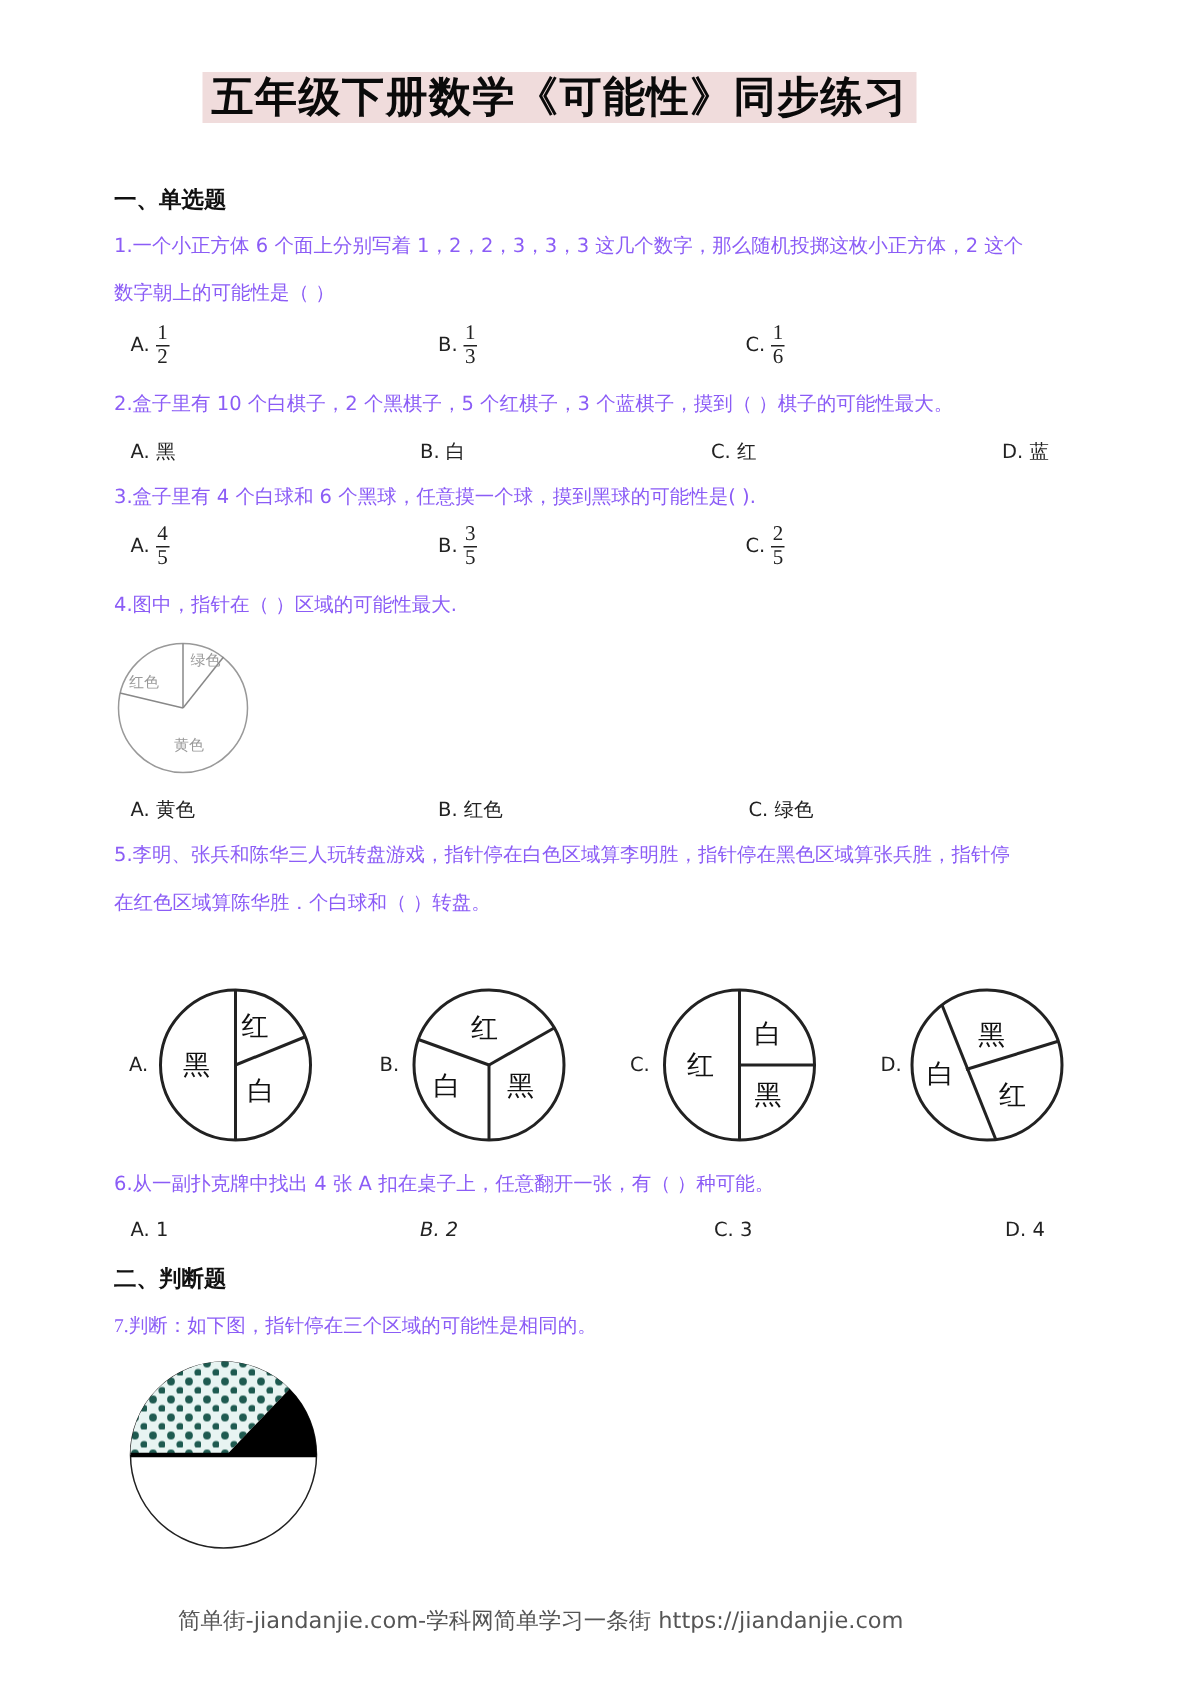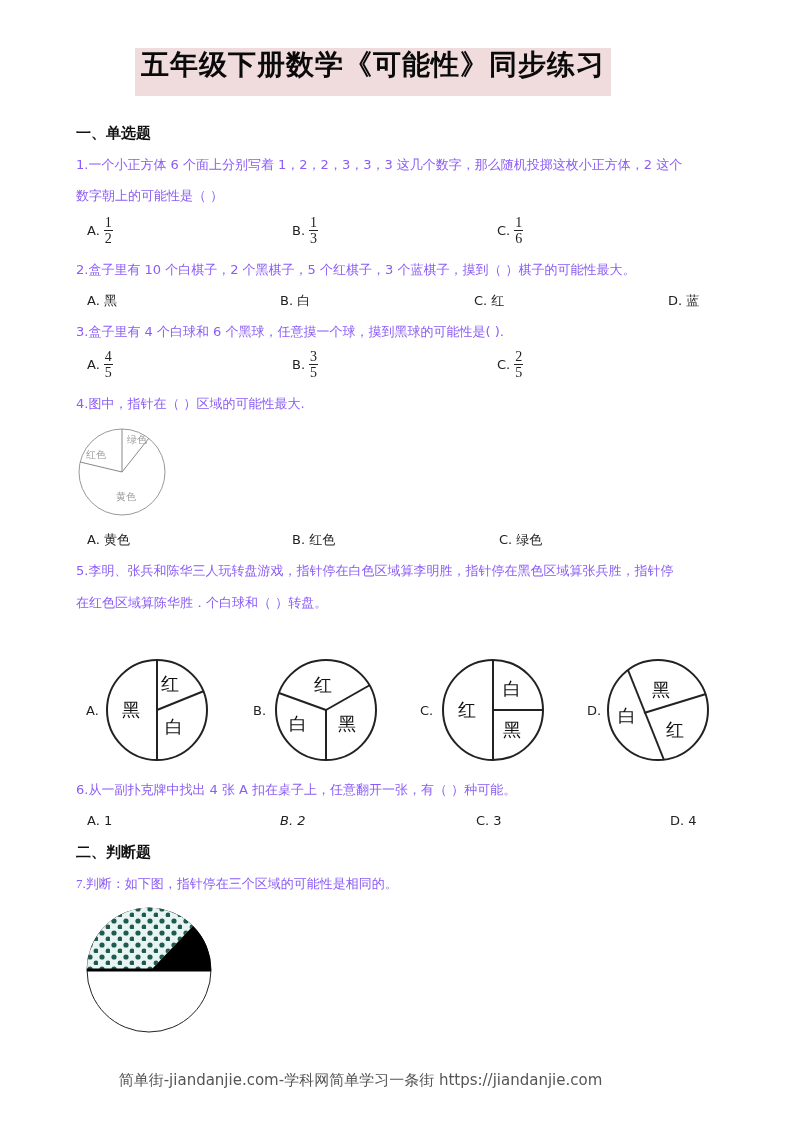--- a/index.html
+++ b/index.html
@@ -1,19 +1,19 @@
 <!DOCTYPE html>
 <html><head>
 <meta charset="utf-8">
 <style>
   html, body { margin: 0; padding: 0; background: #ffffff; }
   body { width: 793px; height: 1122px; position: relative; overflow: hidden;
          font-family: "Liberation Sans", "DejaVu Sans", sans-serif; color: #111; }
   .abs { position: absolute; }
-  .title { left: 135px; top: 48px; height: 48px; line-height: 34px; padding: 0 6px;
+  .title { left: 135px; top: 48px; height: 34px; line-height: 34px; padding: 0 6px;
            background: #f0dcdc; font-size: 28px; font-weight: bold; letter-spacing: 1px; color: #0a0a0a;
            font-family: "DejaVu Sans", sans-serif; white-space: nowrap; }
   .section { font-size: 15px; font-weight: bold; font-family: "DejaVu Sans", sans-serif; }
   .q { font-size: 13px; line-height: 16px; white-space: nowrap; font-family: "DejaVu Sans", sans-serif; color: #8b5cf6; }
   .opt { font-size: 13px; white-space: nowrap; font-family: "DejaVu Sans", sans-serif; color: #222; display: flex; align-items: center; }
   .frac { display: inline-flex; flex-direction: column; align-items: center; margin-left: 4px;
           font-family: "Liberation Serif", serif; font-size: 14px; line-height: 13px; }
   .frac .bar { width: 9px; border-top: 1px solid #222; margin: 1px 0; }
   .footer { left: 0; width: 721px; top: 1071px; text-align: center; font-size: 15px; color: #555;
             font-family: "DejaVu Sans", sans-serif; }

